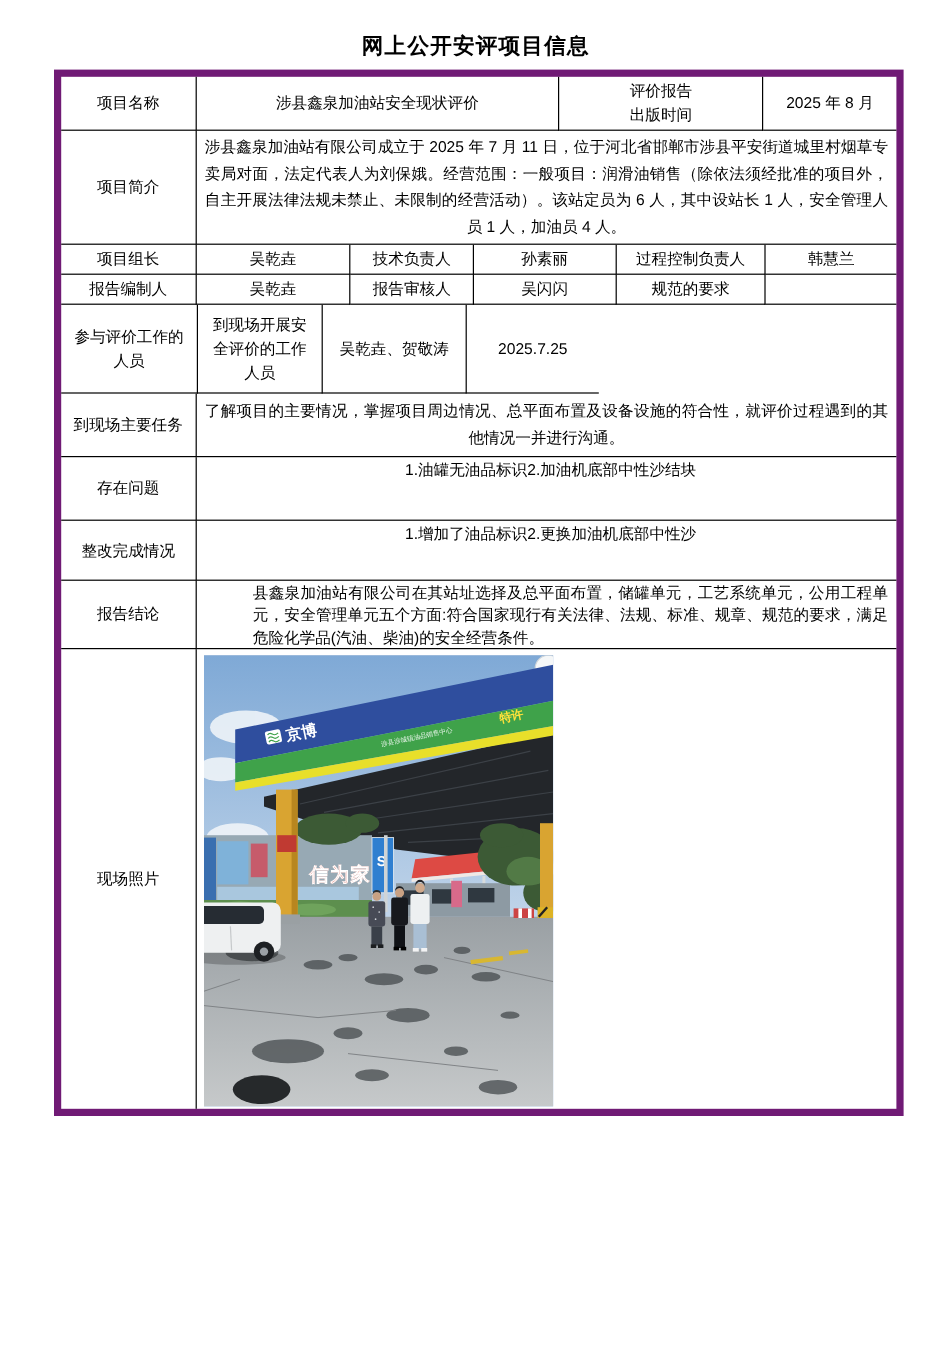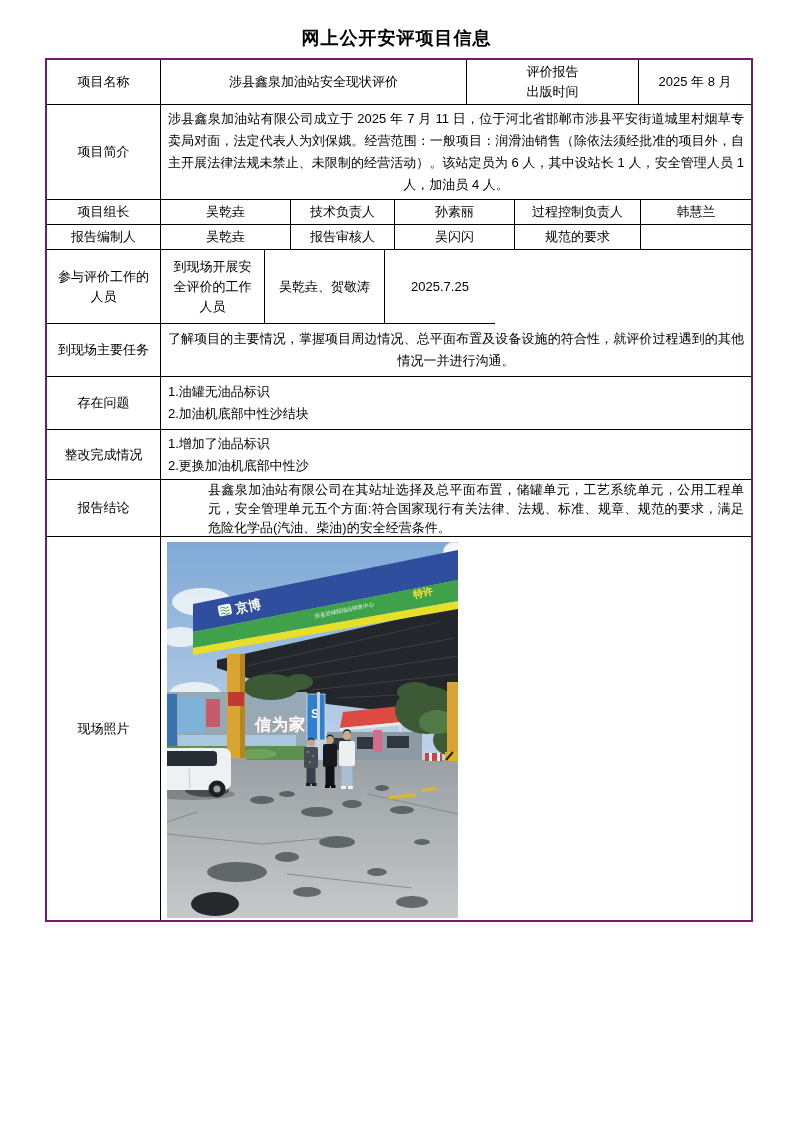--- a/index.html
+++ b/index.html
@@ -1,32 +1,32 @@
 <!DOCTYPE html>
 <html lang="zh"><head>
 <meta charset="utf-8">
 <style>
   html,body{margin:0;padding:0;background:#fff;}
   .page{position:relative;width:793px;height:1122px;background:#fff;overflow:hidden;
         font-family:"Liberation Sans","DejaVu Sans",sans-serif;color:#000;}
   .doc-title{position:absolute;left:0;right:0;top:26px;text-align:center;
              font-size:18px;font-weight:bold;letter-spacing:1px;}
-  .tbl{position:absolute;left:45px;top:58px;width:708px;border:2px solid #701a75;box-sizing:border-box;background:#fff;}
+  .tbl{position:absolute;left:45px;top:58px;width:708px;border:6px solid #701a75;box-sizing:border-box;background:#fff;}
   .row{display:flex;}
   .c{border-right:1px solid #000;border-bottom:1px solid #000;box-sizing:border-box;
      display:flex;align-items:center;justify-content:center;text-align:center;
      font-size:13px;line-height:20px;overflow:hidden;}
   .c:last-child{border-right:none;}
   .row.last .c{border-bottom:none;}
   .pre{white-space:pre-line;}
   .para{padding:2px 7px;}
   .para .inner{width:100%;text-align:justify;line-height:22px;}
   .para .inner.ctr{text-align-last:center;}
   .para .inner.tight{line-height:19px;margin-left:40px;}
-  .list{flex-direction:column;align-items:flex-start;justify-content:center;padding-left:7px;text-align:left;}
+  .list{flex-direction:row;align-items:flex-start;justify-content:center;padding-left:7px;text-align:left;}
   .list div{line-height:22px;}
   .w114{width:114px;} .w130{width:130px;text-align:right;} .w104{width:104px;} .w120{width:120px;}
   .w126{width:126px;} .w110{width:110px;} .w306{width:306px;} .w172{width:172px;}
   .w112{width:112px;} .w590{width:590px;}
   .h45{height:45px;} .h95{height:95px;} .h25{height:25px;} .h74{height:74px;}
   .h53{height:53px;} .h50{height:50px;} .h57{height:57px;} .h383{height:383px;}
   .nw106{display:inline-block;width:106px;}
   .nw95{display:inline-block;width:95px;}
   .nw82{display:inline-block;width:82px;}
   .photo-cell{align-items:flex-start;justify-content:flex-start;padding:5px 0 0 6px;}

